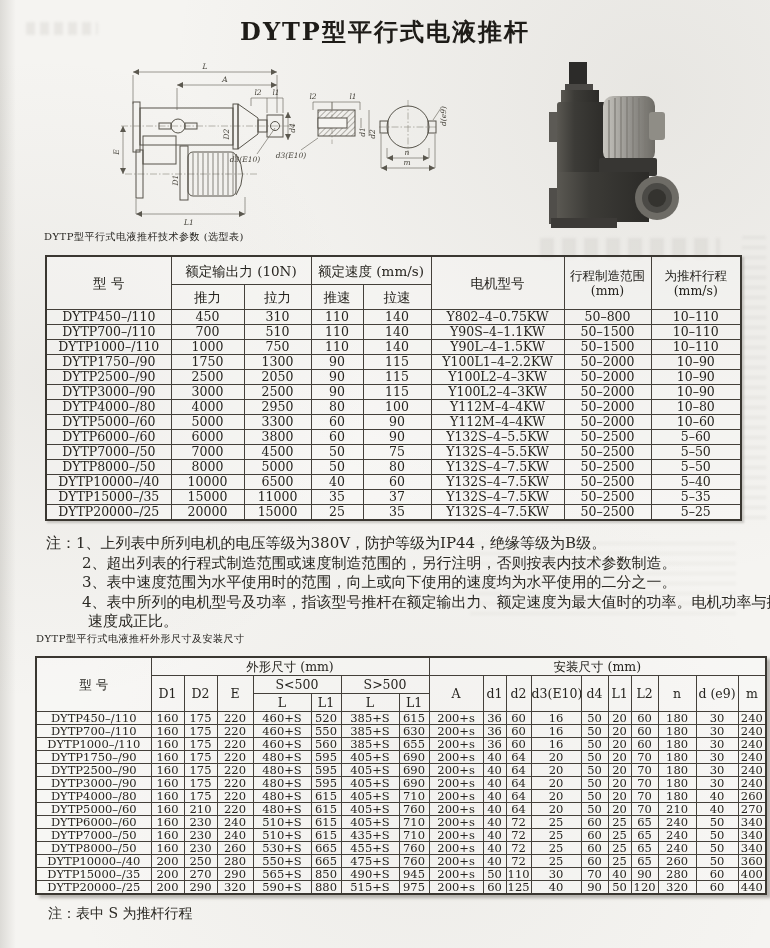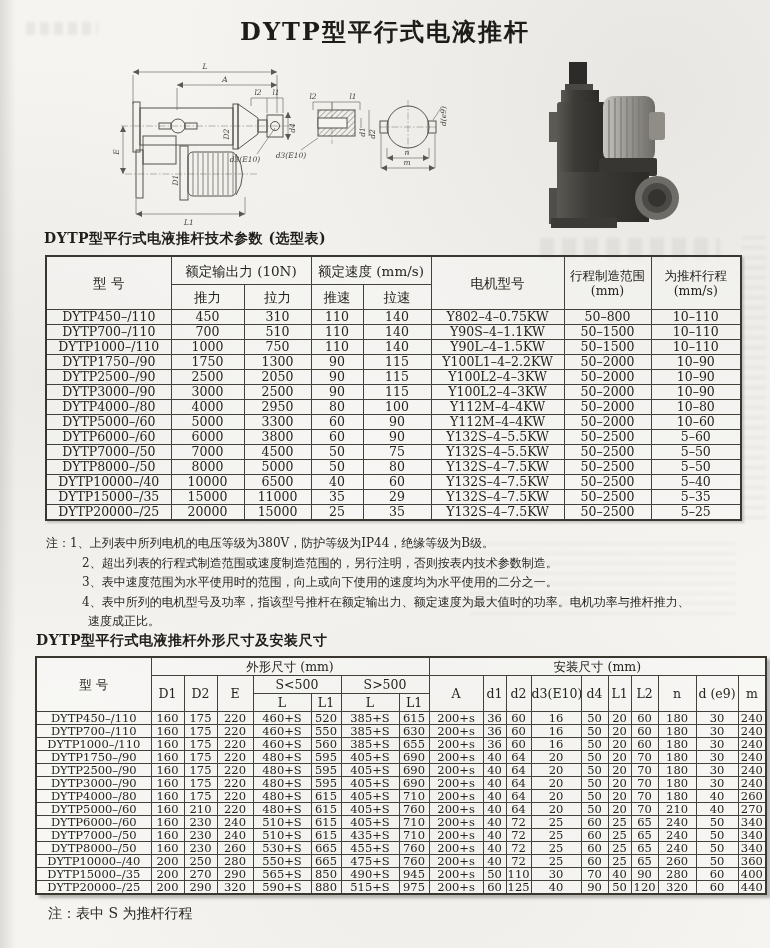--- a/index.html
+++ b/index.html
@@ -9,39 +9,39 @@
     background:
       radial-gradient(circle at 85% 10%, rgba(150,146,136,.14), transparent 45%),
       radial-gradient(circle at 6% 40%, rgba(150,146,136,.10), transparent 35%),
       radial-gradient(circle at 55% 85%, rgba(150,146,136,.08), transparent 40%),
       #f5f4f1;
   }
   .edge-left{position:absolute;left:0;top:0;width:16px;height:100%;
     background:linear-gradient(90deg, rgba(120,117,108,.20), rgba(120,117,108,0));}
   .page-title{position:absolute;top:16px;left:0;width:770px;text-align:center;
     font-size:24px;font-weight:bold;letter-spacing:2px;margin:0;color:#1e1c18;}
-  .section-title{position:absolute;font-size:14px;font-weight:bold;letter-spacing:.5px;color:#211f1b;}
+  .section-title{position:absolute;font-size:10px;font-weight:normal;letter-spacing:.5px;color:#211f1b;}
   #sec1{top:230px;left:44px;}
   #sec2{top:632px;left:36px;}
 
   
   table{border-collapse:collapse;table-layout:fixed;position:absolute;background:rgba(255,255,255,.25);}
   th,td{border:1px solid #44403a;text-align:center;vertical-align:middle;
         padding:0;overflow:hidden;white-space:nowrap;font-weight:normal;}
   #spec-table{left:45px;top:255px;width:695px;border:2px solid #3a3731;box-shadow:2px 2px 2px rgba(70,66,58,.25);}
   #spec-table th{font-size:13.5px;height:24px;line-height:16px;}
   #spec-table thead tr:first-child th{height:27px;}
   #spec-table td{height:14px;line-height:14px;font-size:12.5px;}
   #dim-table{left:35px;top:656px;width:730px;border:2px solid #3a3731;box-shadow:4px 3px 3px rgba(60,56,48,.35);}
   #dim-table th{font-size:12.5px;height:17px;line-height:14px;}
   #dim-table td{height:12px;line-height:12px;font-size:11.5px;}
   .unit-line{font-size:12.5px;line-height:15px;}
 
   
-  .notes{position:absolute;left:46px;top:534px;width:660px;font-size:12px;line-height:19.5px;color:#2a2823;}
+  .notes{position:absolute;left:46px;top:534px;width:660px;font-size:15px;line-height:19.5px;color:#2a2823;}
   .note-line{white-space:nowrap;}
   .note-line.indent{margin-left:36px;}
   .note-line.indent2{margin-left:42px;}
   .footer-note{position:absolute;left:48px;top:905px;font-size:14px;color:#2a2823;}
 
   
   .drawing{position:absolute;left:95px;top:58px;width:440px;height:175px;}
   .ln{stroke:#56534a;stroke-width:1;fill:none;}
   .ribs line{stroke:#56534a;stroke-width:.7;}
   .cl line{stroke:#817d72;stroke-width:.55;stroke-dasharray:7 2 1.5 2;}
@@ -369,21 +369,21 @@
           <td>60</td>
           <td>Y132S–4–7.5KW</td>
           <td>50–2500</td>
           <td>5–40</td>
         </tr>
         <tr>
           <td>DYTP15000–/35</td>
           <td>15000</td>
           <td>11000</td>
           <td>35</td>
-          <td>29</td>
+          <td>37</td>
           <td>Y132S–4–7.5KW</td>
           <td>50–2500</td>
           <td>5–35</td>
         </tr>
         <tr>
           <td>DYTP20000–/25</td>
           <td>20000</td>
           <td>15000</td>
           <td>25</td>
           <td>35</td>

